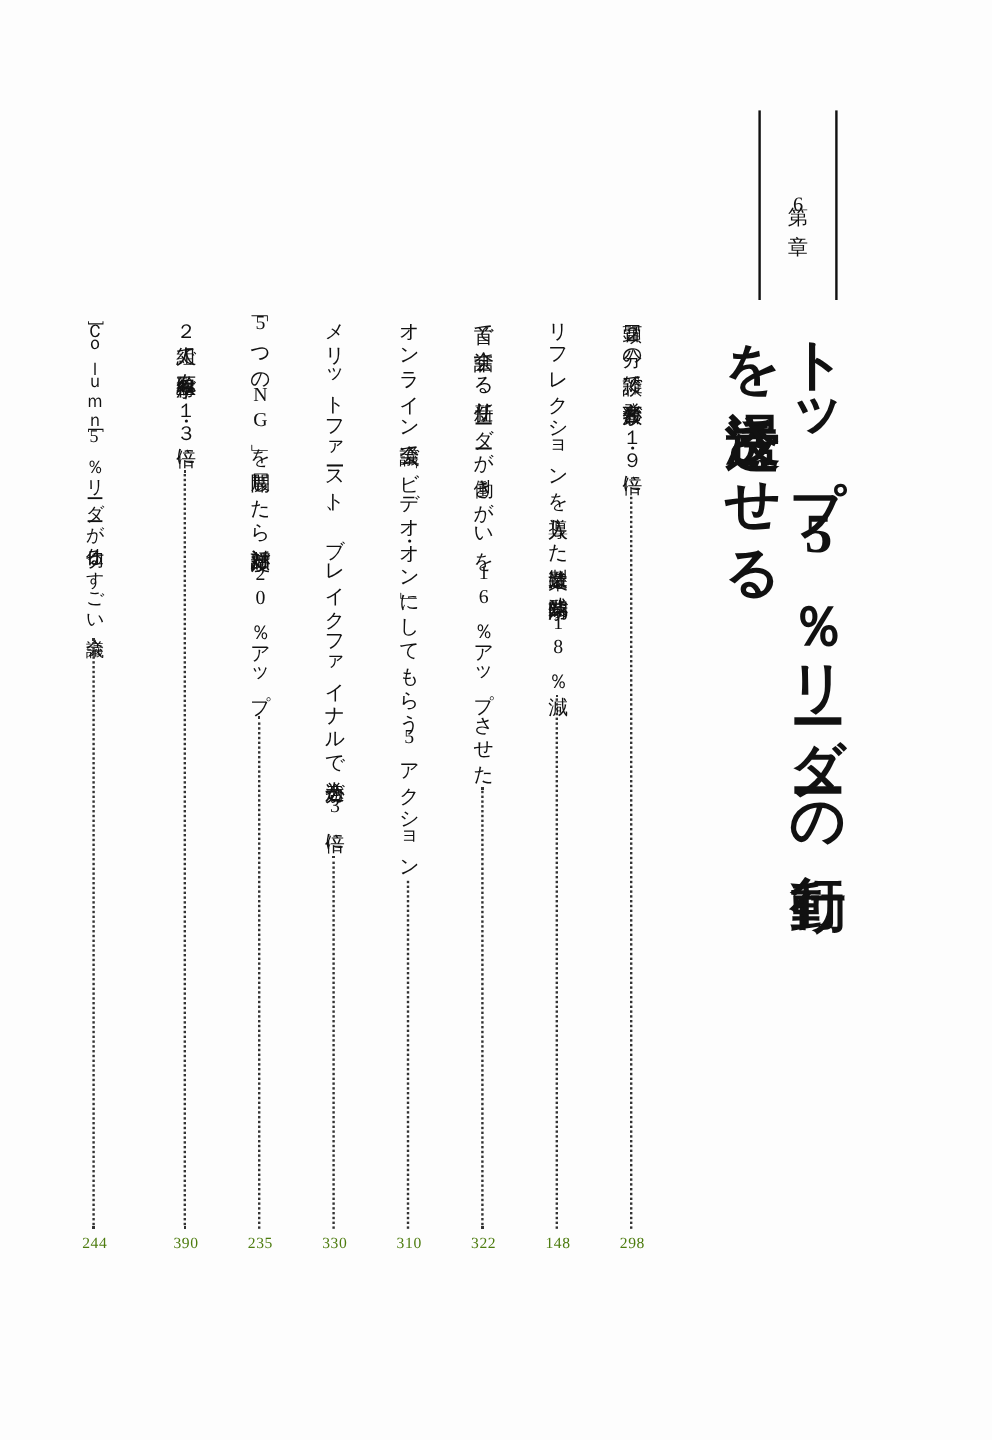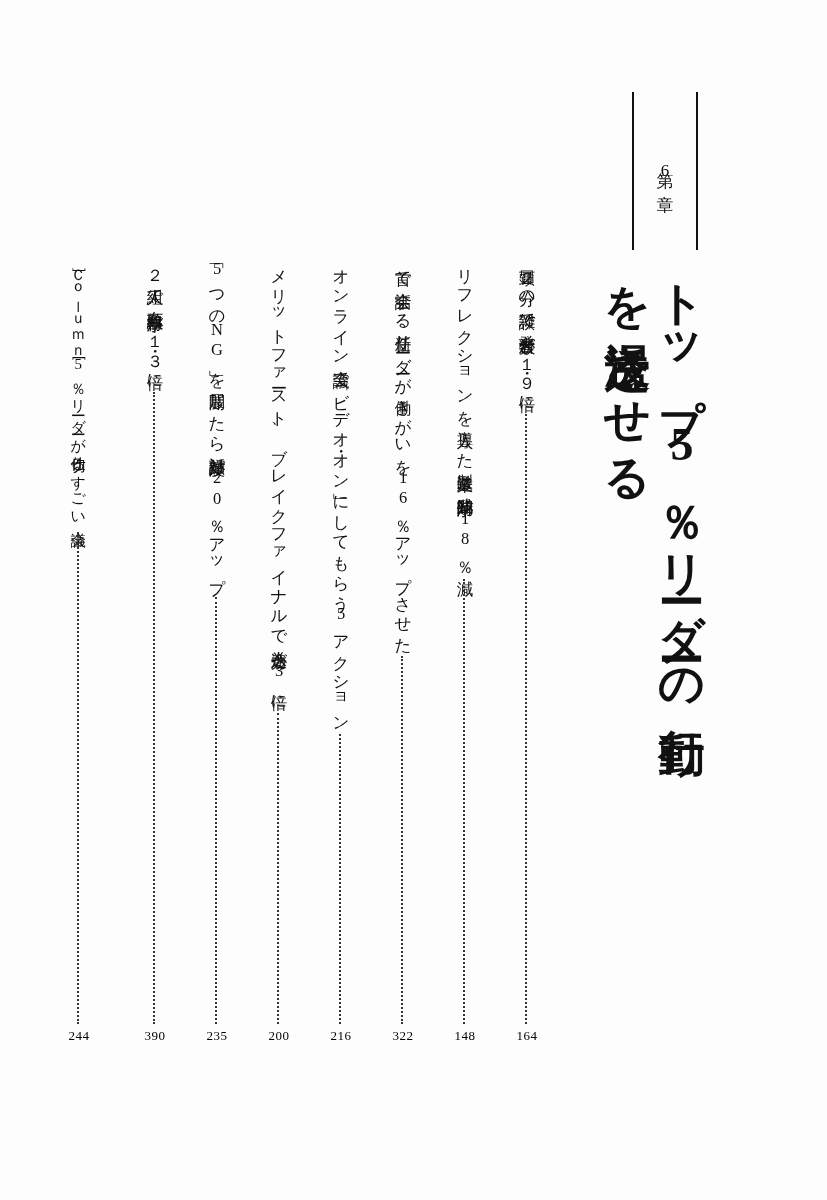--- a/index.html
+++ b/index.html
@@ -105,60 +105,60 @@
     border-left: 2px dotted #333;
   }
   .entry .pagenum {
     position: absolute;
     left: 50%;
     transform: translateX(-50%);
     top: 770px;
     font-size: 13px;
     letter-spacing: 0.5px;
     font-family: "Liberation Serif", "DejaVu Serif", serif;
-    color: #000000;
+    color: #4d7c0f;
   }
 </style>
 </head>
 <body>
 
 <div class="page">
   <div class="toc">
 
     <div class="chapter-marker">
       <span class="cm-text">第6章</span>
     </div>
 
     <div class="chapter-title">トップ5％リーダーの行動を浸透させる</div>
 
     <div class="entries" id="entries">
         <div class="entry" style="left: 434px;">
           <span class="etext">冒頭２分の雑談で発言者数が１・９倍に</span>
           <div class="leader" style="top: 156.438px; height: 609.562px;"></div>
-          <div class="pagenum">164</div>
+          <div class="pagenum">298</div>
         </div>
         <div class="entry" style="left: 372px;">
           <span class="etext">リフレクションを導入した製造業は残業時間が18％減</span>
           <div class="leader" style="top: 320.578px; height: 445.422px;"></div>
           <div class="pagenum">148</div>
         </div>
         <div class="entry" style="left: 310px;">
           <span class="etext">首で会話する新任リーダーが働きがいを16％アップさせた</span>
           <div class="leader" style="top: 397.984px; height: 368.016px;"></div>
           <div class="pagenum">322</div>
         </div>
         <div class="entry" style="left: 248px;">
           <span class="etext">オンライン会議で「ビデオ・オン」にしてもらう5アクション</span>
           <div class="leader" style="top: 476.438px; height: 289.562px;"></div>
-          <div class="pagenum">216</div>
+          <div class="pagenum">310</div>
         </div>
         <div class="entry" style="left: 186px;">
           <span class="etext">メリットファースト、ブレイクファイナルで巻込力が3倍に</span>
           <div class="leader" style="top: 454.734px; height: 311.266px;"></div>
-          <div class="pagenum">200</div>
+          <div class="pagenum">330</div>
         </div>
         <div class="entry" style="left: 124px;">
           <span class="etext">「5つのNG」を展開したら対話頻度が20％アップ</span>
           <div class="leader" style="top: 338.609px; height: 427.391px;"></div>
           <div class="pagenum">235</div>
         </div>
         <div class="entry" style="left: 62px;">
           <span class="etext">２人組で有給取得率が１・３倍に</span>
           <div class="leader" style="top: 133.984px; height: 632.016px;"></div>
           <div class="pagenum">390</div>

